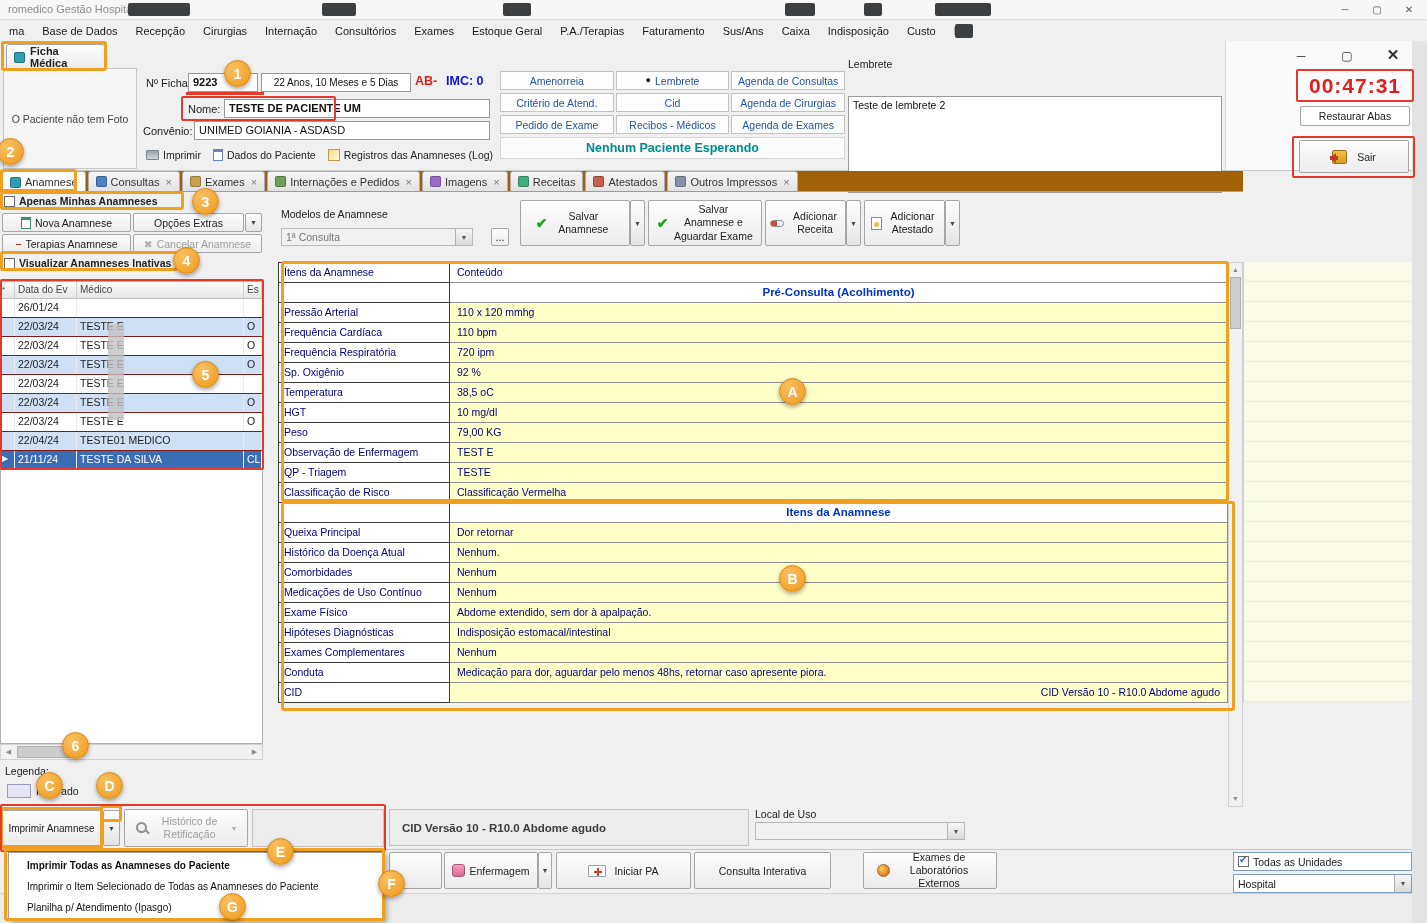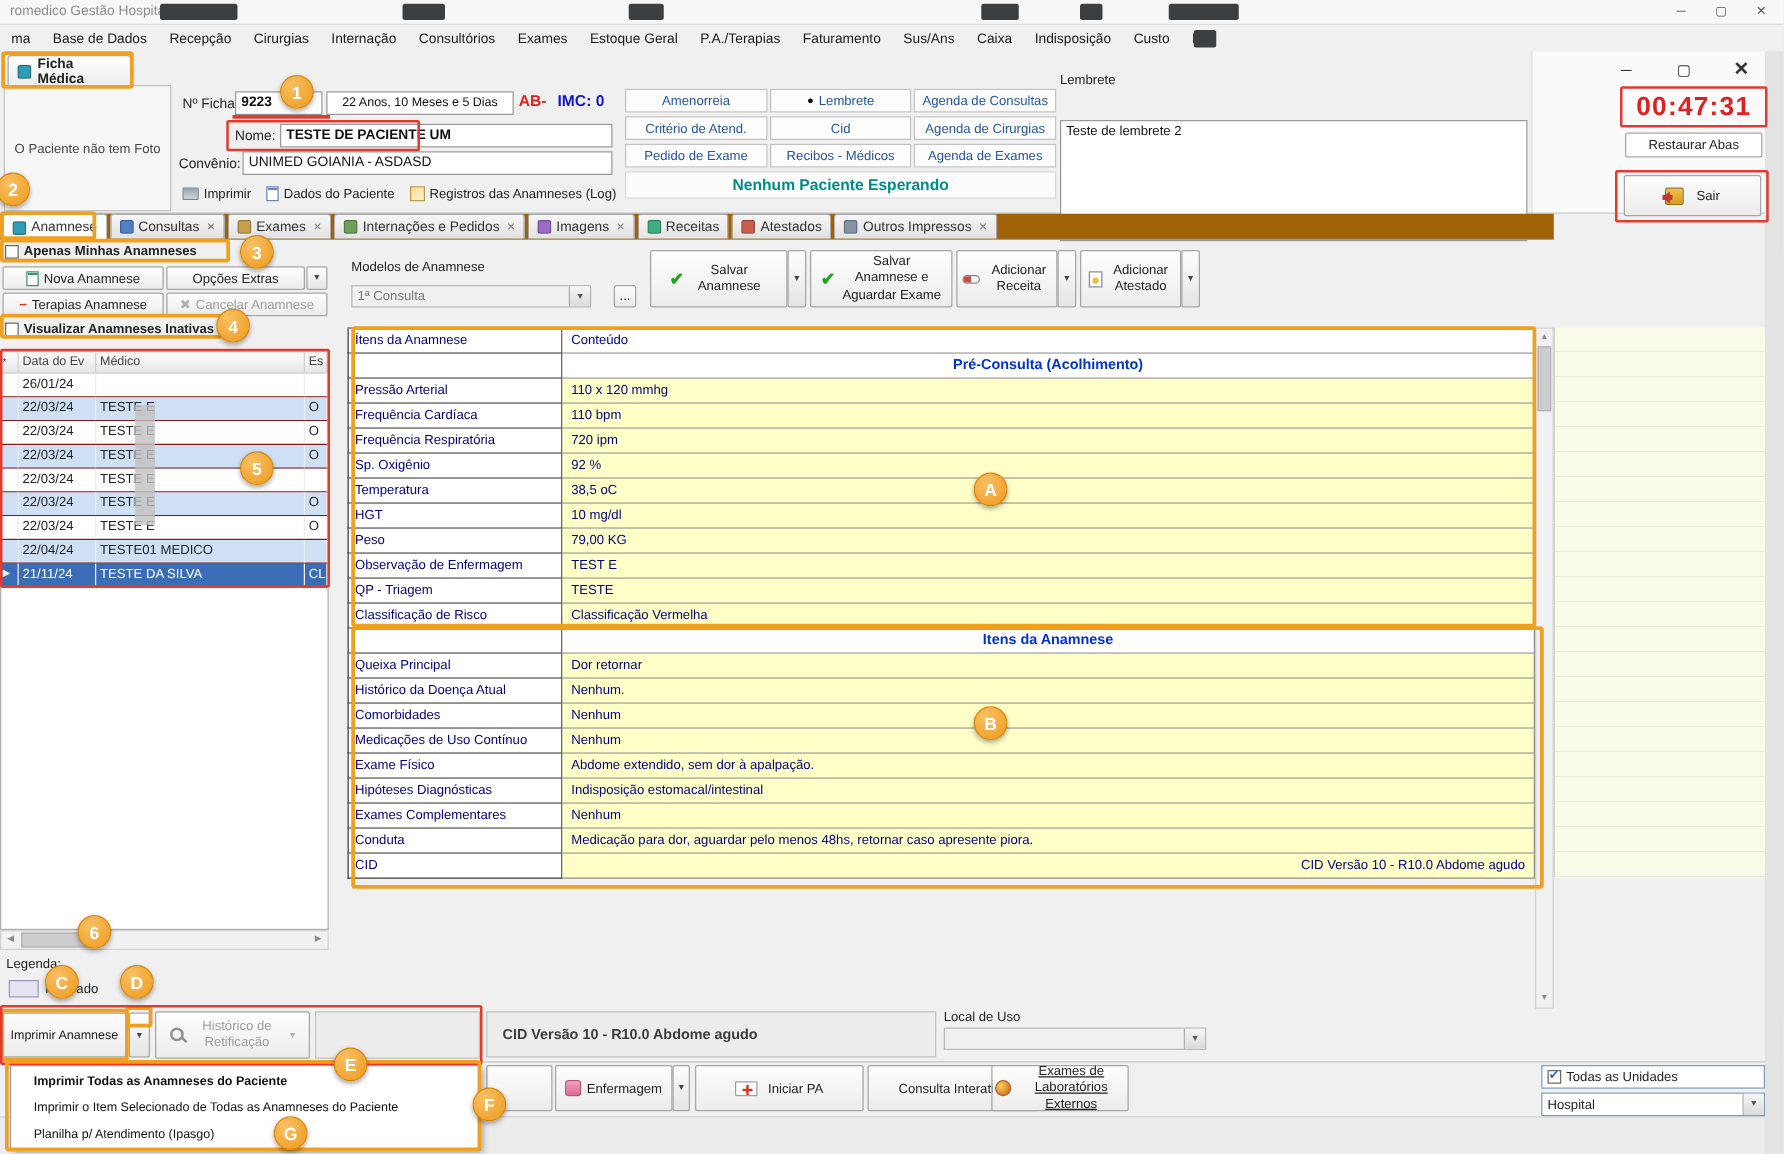--- a/index.html
+++ b/index.html
@@ -550,21 +550,21 @@
   <div class="arr-btn" style="left:538px;top:852px;width:14px;height:37px;">
     <span>▼</span>
   </div>
   <div class="btn" style="left:556px;top:852px;width:135px;height:37px;gap:8px;">
     <span class="amb"></span>
     <span>Iniciar PA</span>
   </div>
   <div class="btn" style="left:694px;top:852px;width:137px;height:37px;">
     <span>Consulta Interativa</span>
   </div>
-  <div class="btn2" style="left:793px;top:852px;width:110px;height:37px;text-decoration:underline;">
+  <div class="btn2" style="left:863px;top:852px;width:134px;height:37px;">
     <span class="lab"></span>
     <span class="txt" style="width:88px;">Exames de Laboratórios Externos</span>
   </div>
 
   <div class="combo" style="left:1233px;top:852px;width:179px;height:19px;">
     <span class="cb checked" style="margin-left:4px;"></span>
     <span class="val">Todas as Unidades</span>
   </div>
   <div class="combo" style="left:1233px;top:874px;width:179px;height:19px;">
     <span class="val">Hospital</span>

